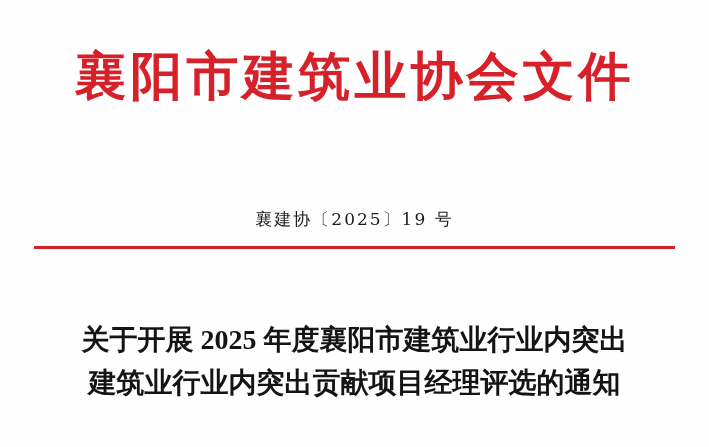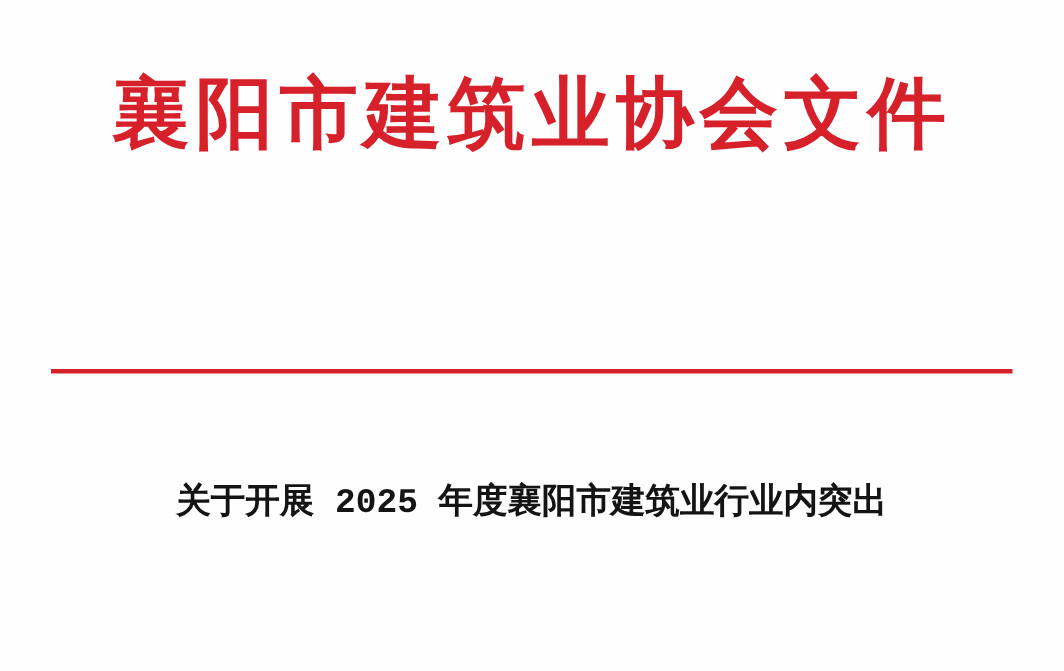--- a/index.html
+++ b/index.html
@@ -62,38 +62,40 @@
   }
 
   
   .notice-title {
     position: absolute;
     top: 318px;
     left: 60px;
     width: 589px;
     text-align: center;
     color: #141414;
-    font-family: Liberation Mono, monospace;
+    font-family: Liberation Serif, serif;
     font-weight: bold;
-    font-size: 23px;
+    font-size: 28px;
     line-height: 1.55;
     letter-spacing: 0px;
   }
   .notice-title .ln {
     display: block;
     white-space: nowrap;
   }
 </style>
 </head>
 <body>
 
 <div class="page">
 
   <div class="doc-title">襄阳市建筑业协会文件</div>
 
+  <div class="doc-number">襄建协〔2025〕19 号</div>
 
   <div class="red-rule"></div>
 
   <div class="notice-title">
     <span class="ln">关于开展 2025 年度襄阳市建筑业行业内突出</span>
+    <span class="ln">建筑业行业内突出贡献项目经理评选的通知</span>
   </div>
 
 </div>
 
 </body></html>

